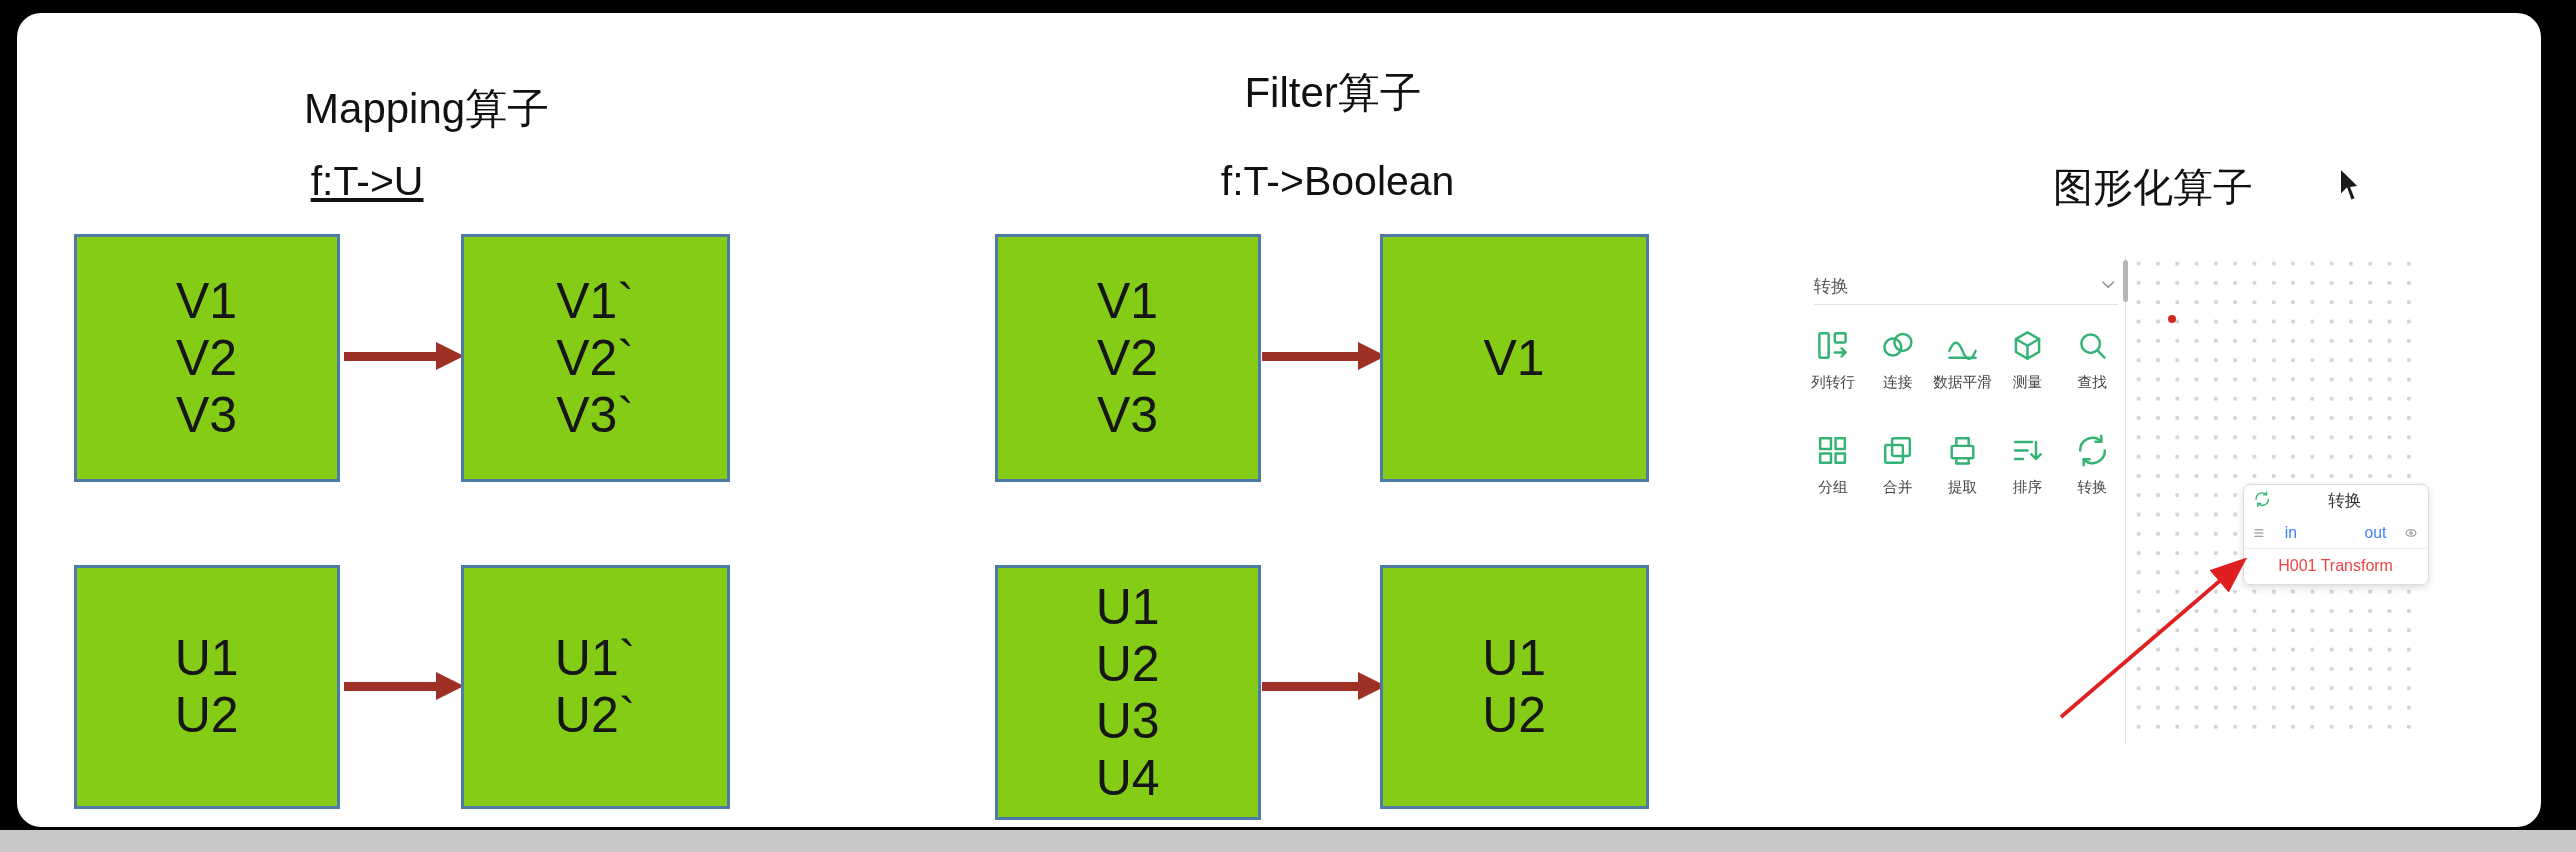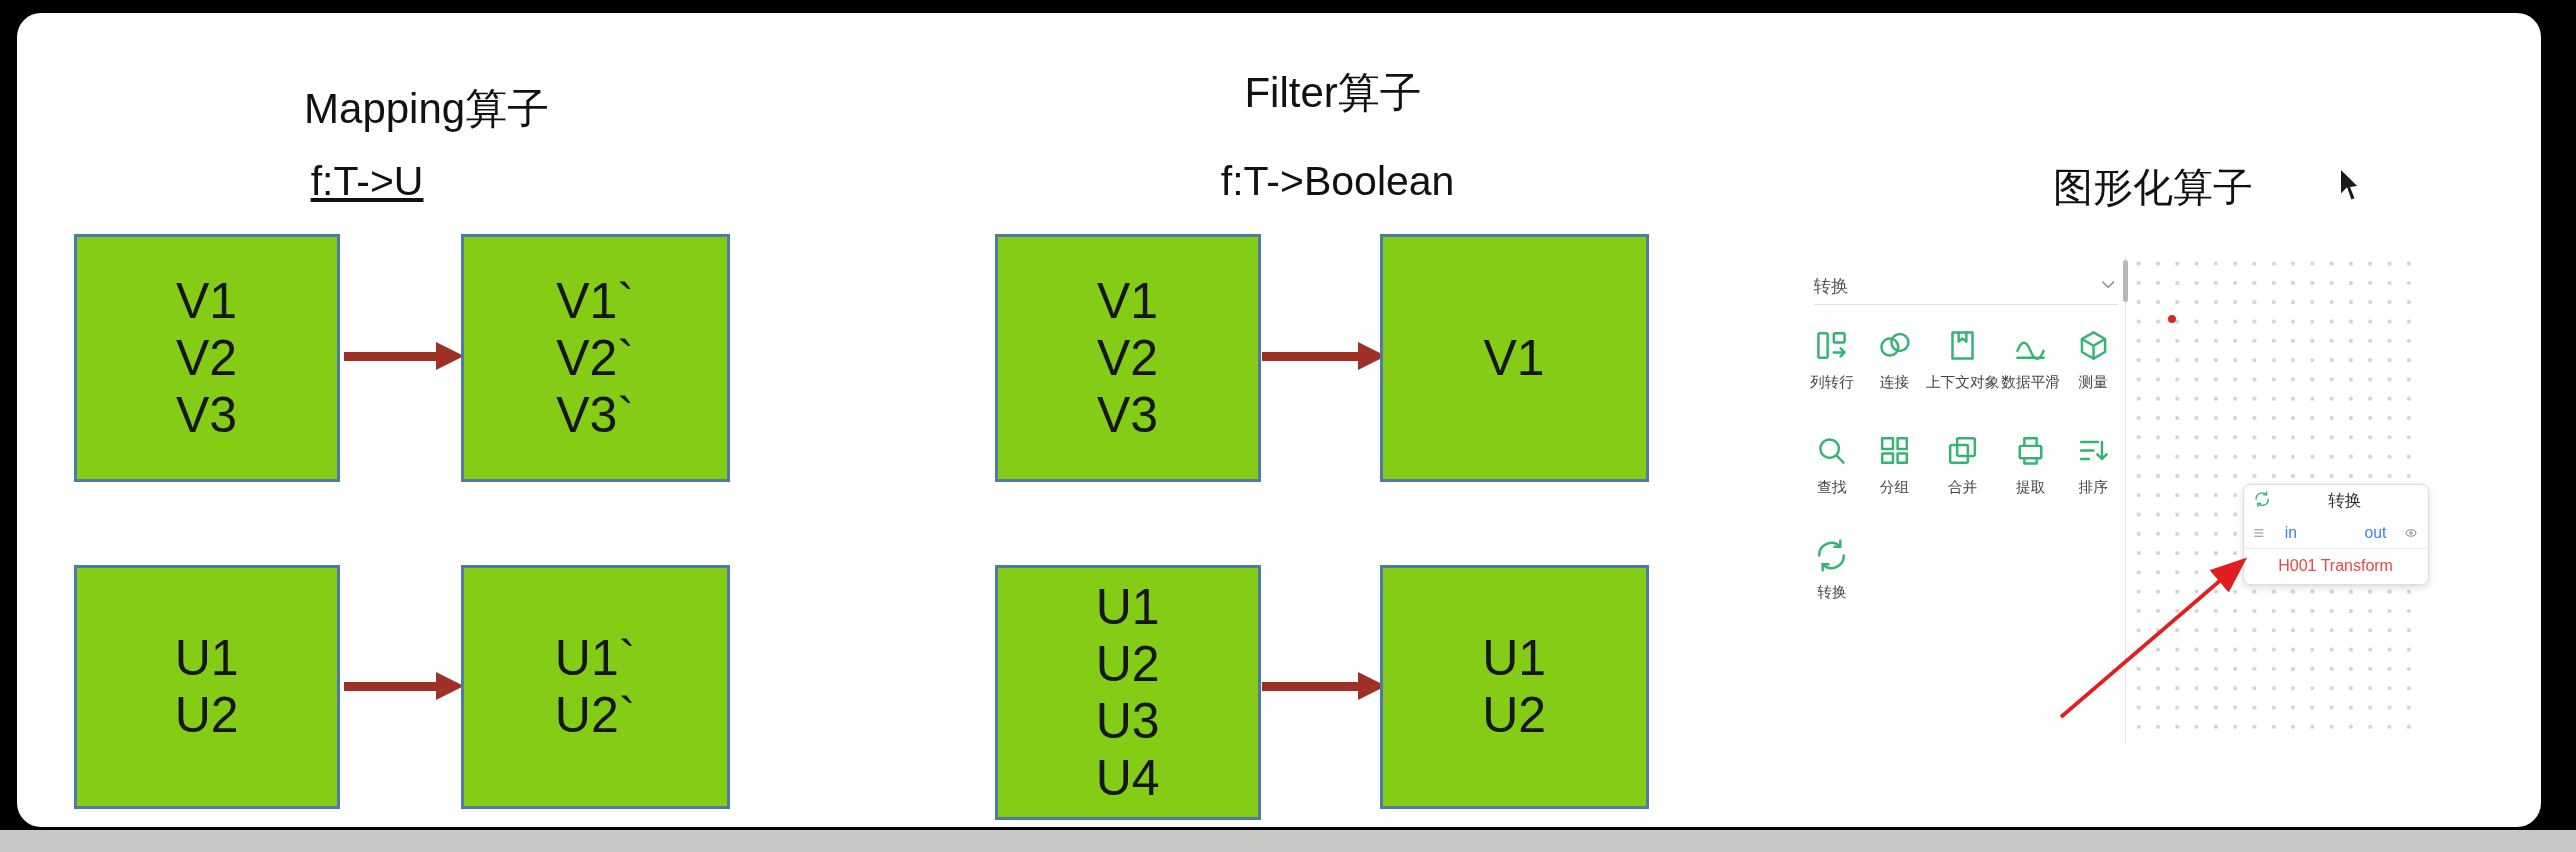--- a/index.html
+++ b/index.html
@@ -135,29 +135,20 @@
           <svg viewBox="0 0 24 24">
               <circle cx="9" cy="13" r="5.5"></circle>
               <circle cx="15.5" cy="10" r="5.5"></circle>
             </svg>
         </span>
         <span class="tlabel">连接</span>
       </div>
       <div class="tool">
         <span class="ticon">
           <svg viewBox="0 0 24 24">
-              <path d="M5.5 3.5h13v17h-13z"></path>
-              <path d="M9.5 3.5v6l2.5-2 2.5 2v-6"></path>
-            </svg>
-        </span>
-        <span class="tlabel">上下文对象</span>
-      </div>
-      <div class="tool">
-        <span class="ticon">
-          <svg viewBox="0 0 24 24">
               <path d="M3.5 15.5c2.8-7 5.7-7 8.5 0s5.7 7 8.5 0"></path>
               <path d="M3.5 20h17"></path>
             </svg>
         </span>
         <span class="tlabel">数据平滑</span>
       </div>
       <div class="tool">
         <span class="ticon">
           <svg viewBox="0 0 24 24">
               <path d="M12 3.5l7.5 4.3v8.4L12 20.5l-7.5-4.3V7.8L12 3.5z"></path>

